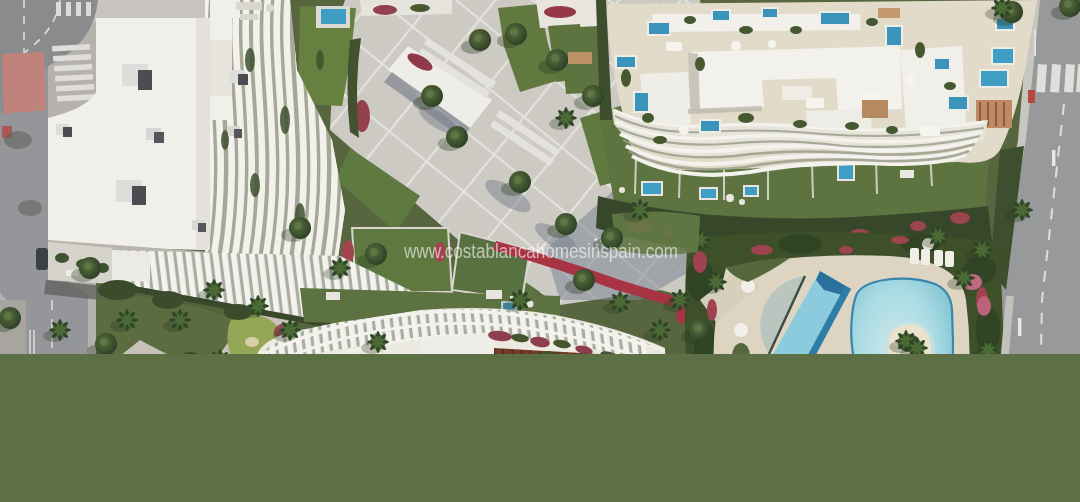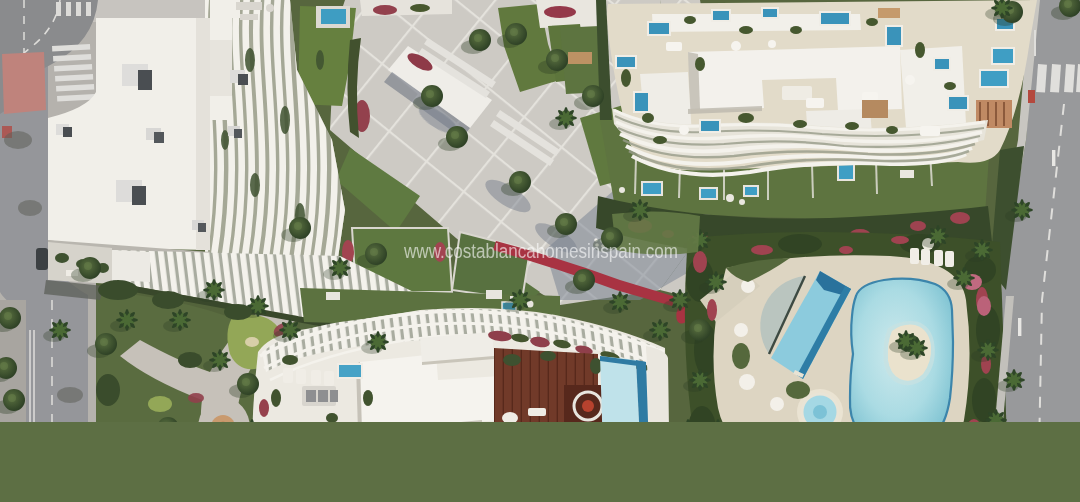--- a/index.html
+++ b/index.html
@@ -1,16 +1,16 @@
 <!DOCTYPE html>
 <html><head>
 <meta charset="utf-8">
 <style>
   html,body{margin:0;padding:0;background:#5d6f44;}
-  #scene{position:relative;width:1080px;height:422px;overflow:hidden;font-family:"Liberation Sans",sans-serif;}
+  #scene{position:relative;width:1080px;height:354px;overflow:hidden;font-family:"Liberation Sans",sans-serif;}
 </style>
 </head>
 <body>
 <div id="scene">
 <svg width="1080" height="502" viewBox="0 0 1080 502" xmlns="http://www.w3.org/2000/svg">
 <defs>
   <pattern id="finsV" width="10.5" height="10.5" patternUnits="userSpaceOnUse" patternTransform="rotate(-4)">
     <rect width="10.5" height="10.5" fill="#afb1a1"></rect>
     <rect x="0" width="7" height="10.5" fill="#f3f1eb"></rect>
   </pattern>

